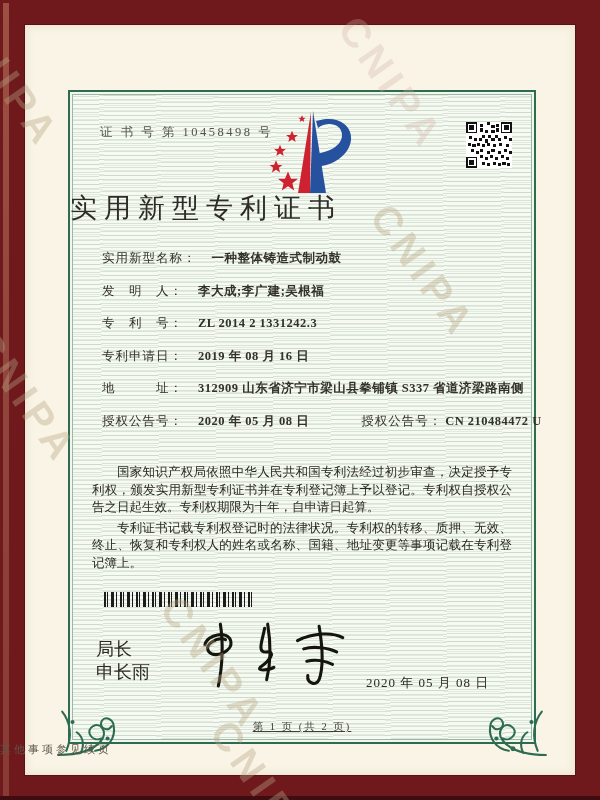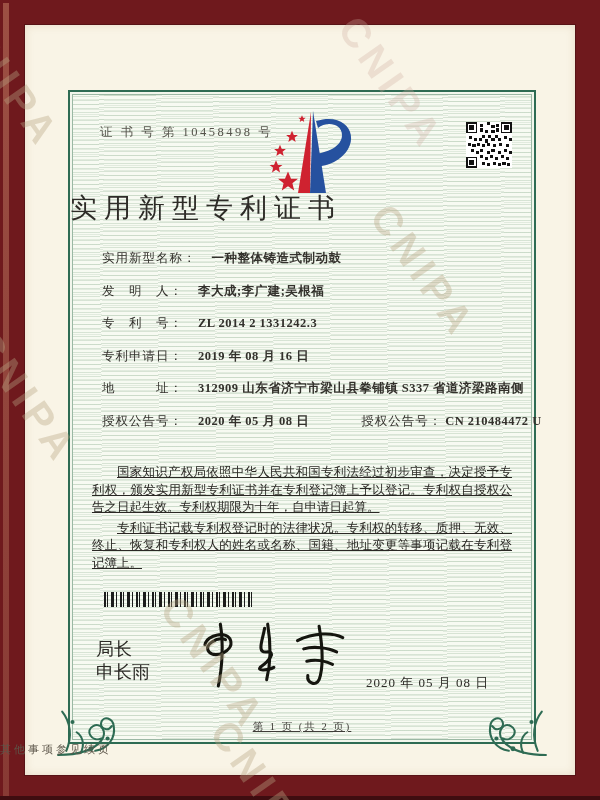--- a/index.html
+++ b/index.html
@@ -38,21 +38,21 @@
   .qr{position:absolute;left:396px;top:30px;width:46px;height:46px;}
   .cert-title{position:absolute;left:0;top:98px;width:100%;text-align:left;
     font-size:27px;font-weight:normal;letter-spacing:7px;color:#2e2c28;}
   .fields{position:absolute;left:32px;top:158px;width:408px;font-size:12.5px;color:#33312c;}
   .frow{display:flex;align-items:baseline;height:20px;margin-bottom:12.5px;white-space:nowrap;gap:12px;}
   .frow .lab{letter-spacing:1px;}
   .frow .val{margin-left:3px;letter-spacing:.5px;font-weight:bold;}
   .frow .pair2{margin-left:40px;display:flex;align-items:baseline;}
   .paras{position:absolute;left:22px;top:372px;width:420px;font-size:12.5px;
     line-height:17.5px;color:#2a2824;text-align:justify;}
-  .paras p{margin:0 0 3px 0;text-indent:2em;text-decoration:underline;}
+  .paras p{margin:0 0 3px 0;text-indent:2em;}
   .barcode{position:absolute;left:34px;top:500px;width:150px;height:15px;
     background:repeating-linear-gradient(90deg,
       #1c1c1c 0 2px, transparent 2px 3px,
       #1c1c1c 3px 4px, transparent 4px 7px,
       #1c1c1c 7px 10px, transparent 10px 12px,
       #1c1c1c 12px 13px, transparent 13px 16px);}
   .sig-block{position:absolute;left:26px;top:546px;font-size:18px;color:#2c2a26;line-height:23px;}
   .sig-script{position:absolute;left:104px;top:526px;width:210px;height:72px;}
   .issue-date{position:absolute;left:296px;top:582px;font-size:13px;letter-spacing:1px;color:#2c2a26;}
   .pageno{position:absolute;left:0;top:628px;width:100%;text-align:center;

